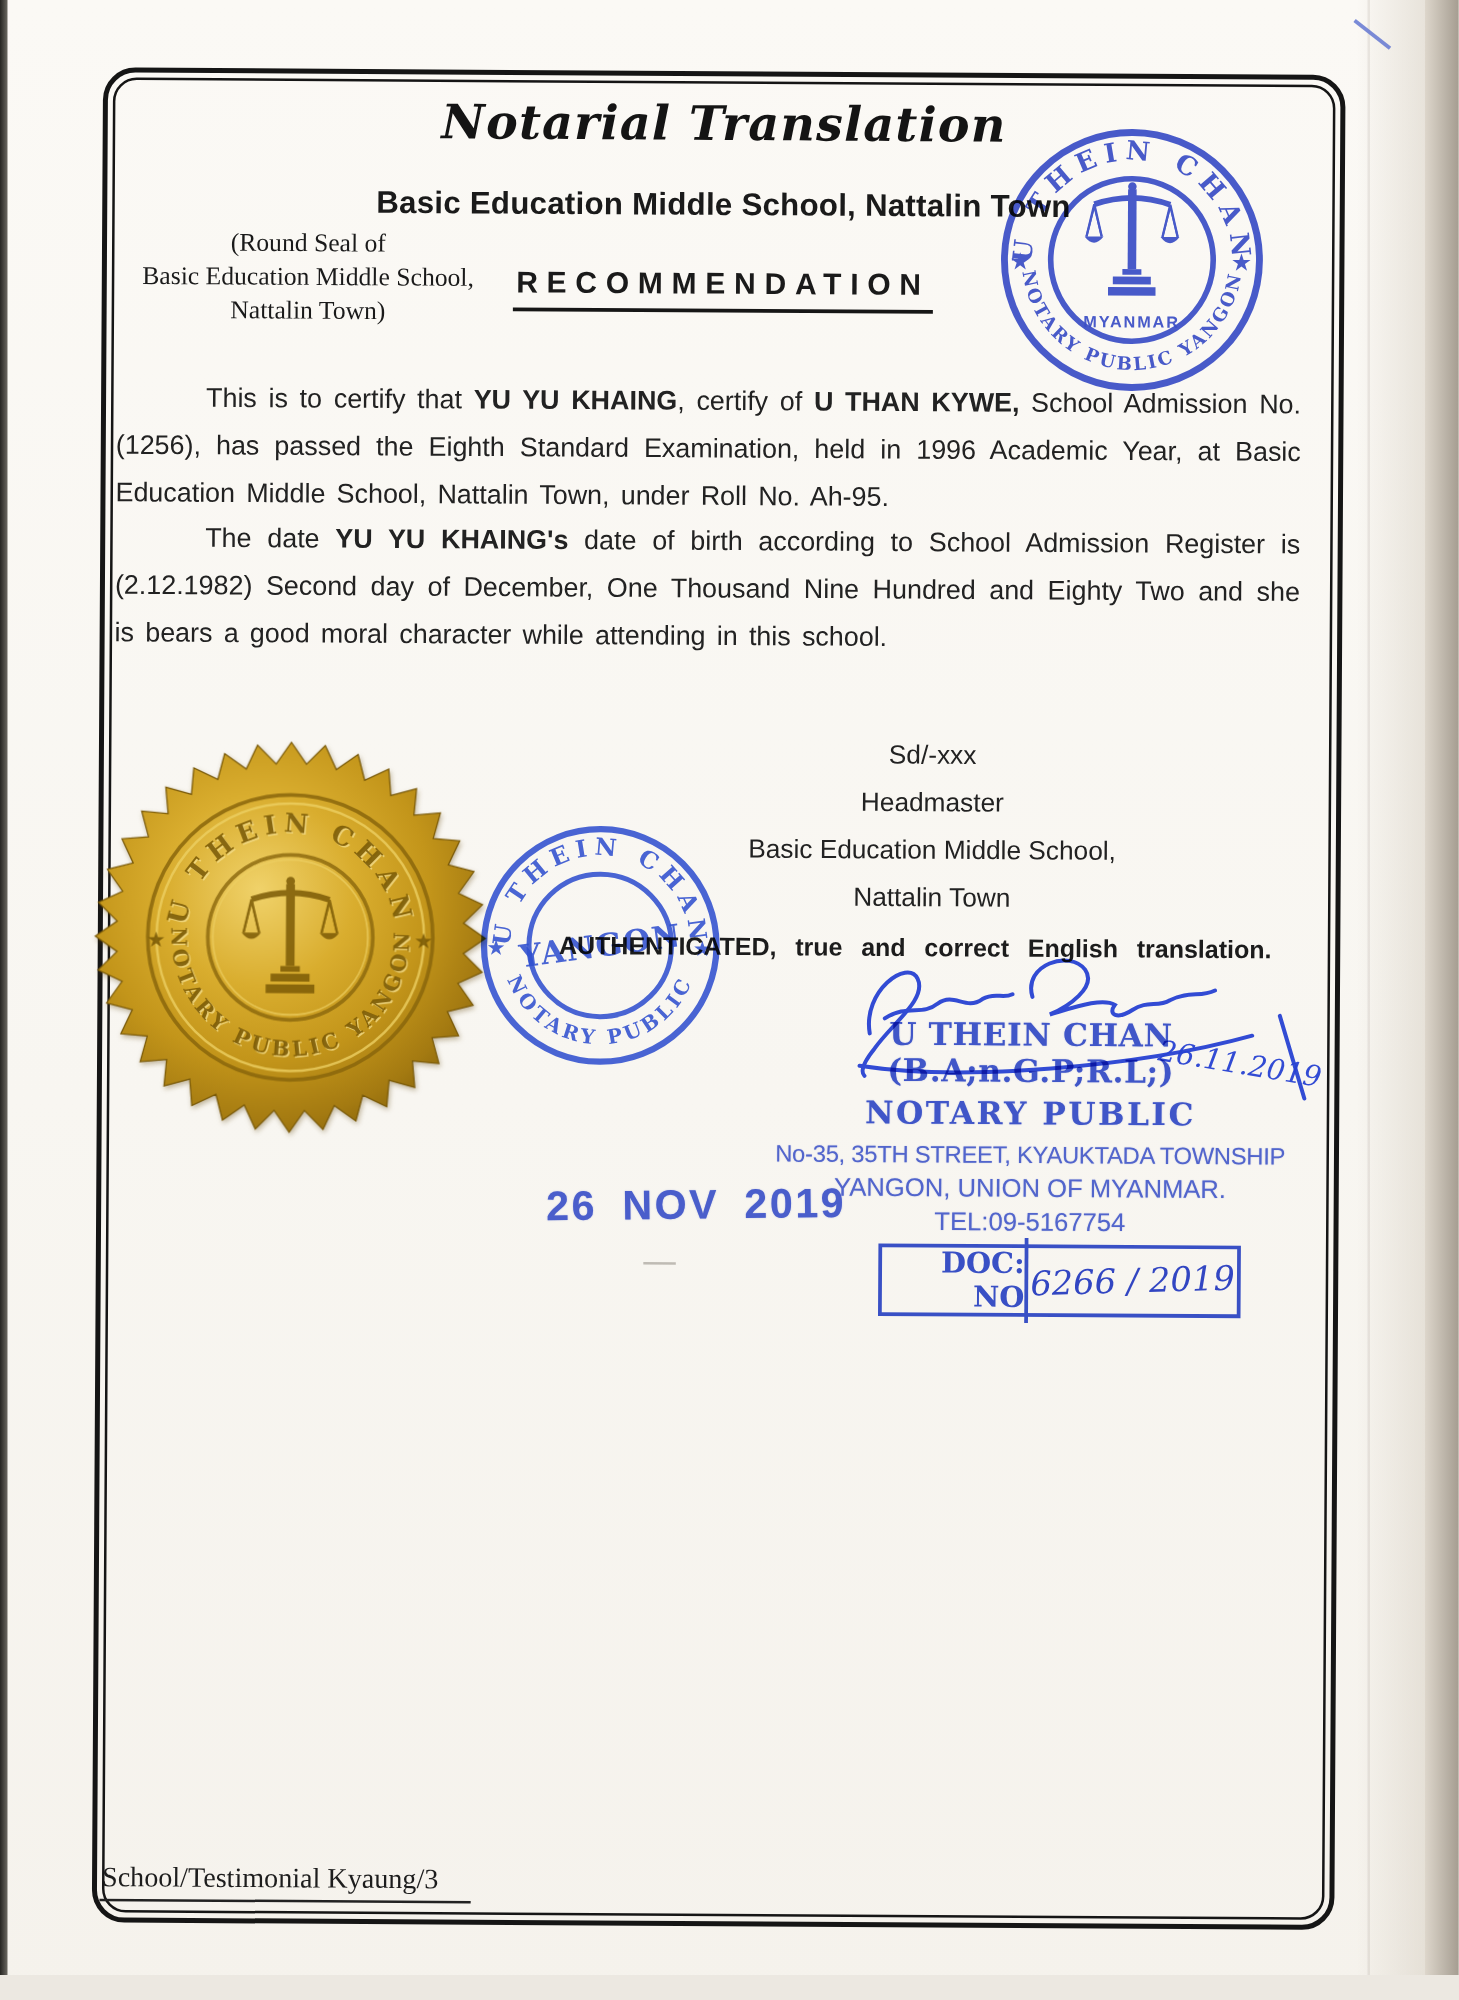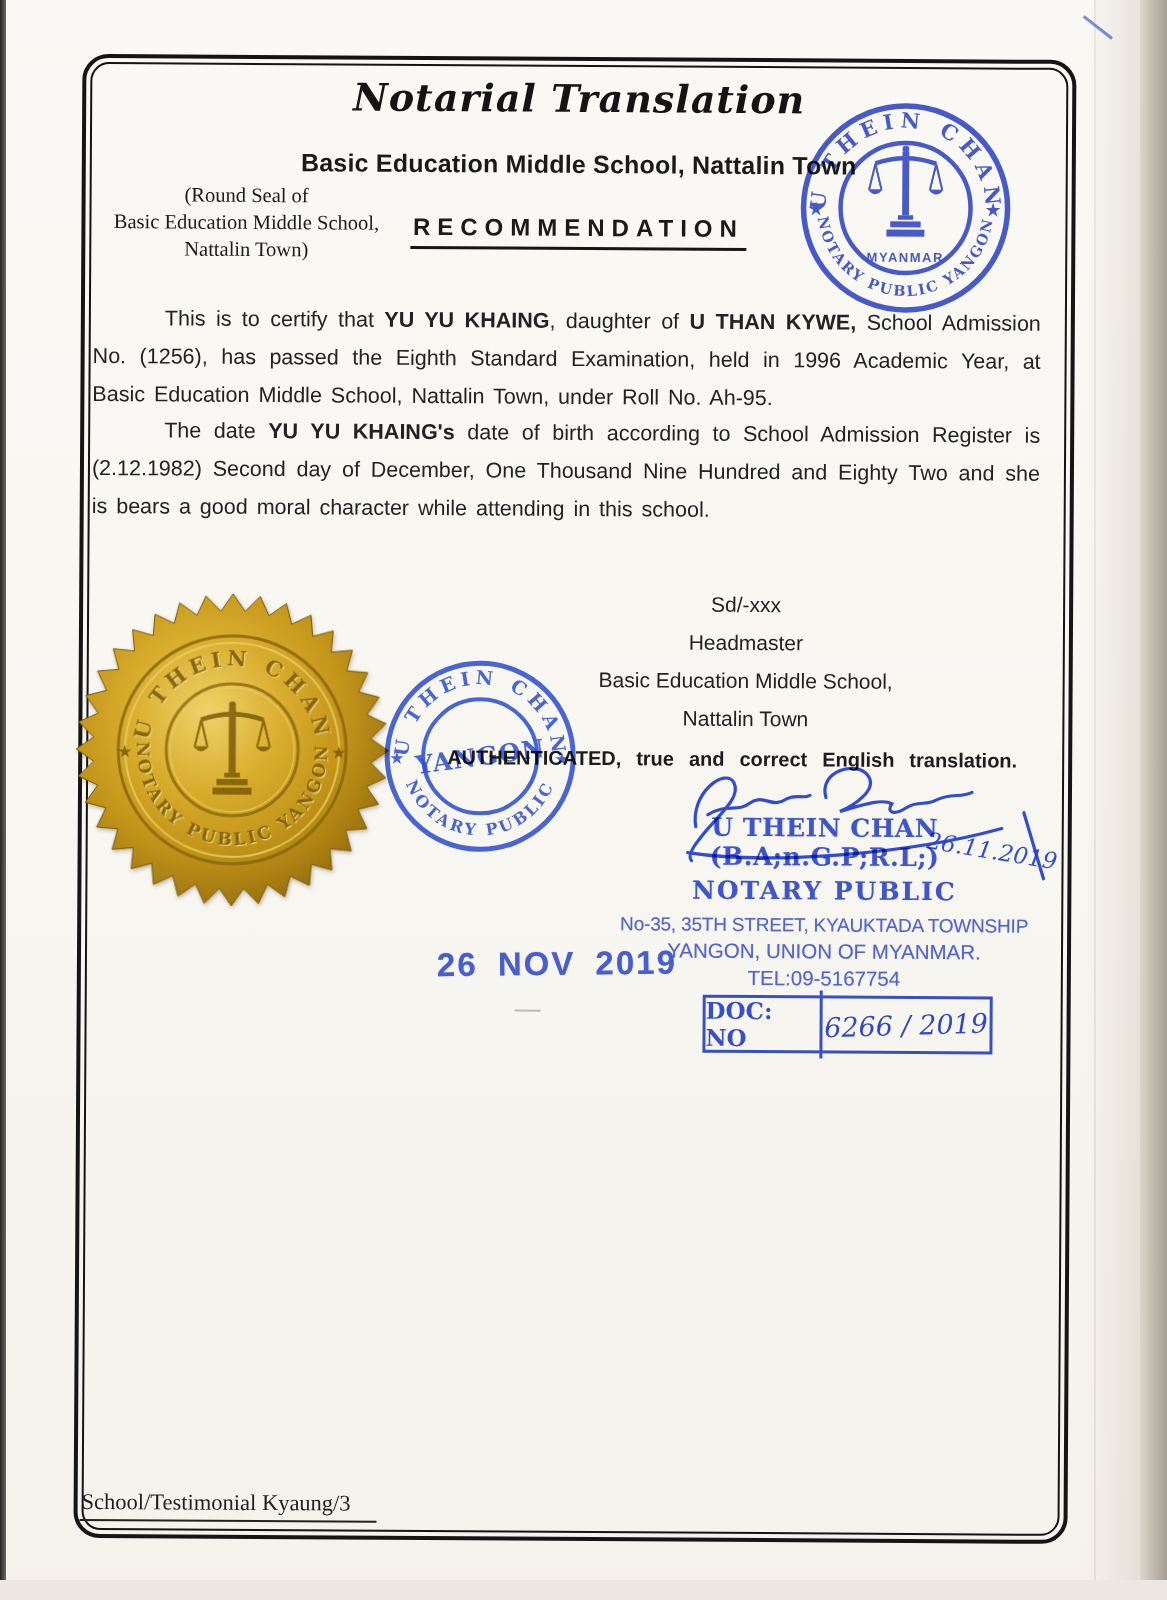--- a/index.html
+++ b/index.html
@@ -57,21 +57,21 @@
   .notary-addr2{font-size:20.5px;margin-top:3px;opacity:.9;}
   .notary-tel{font-size:20.5px;margin-top:3px;opacity:.9;}
 
   .date-stamp{position:absolute;left:438px;top:945px;font-weight:bold;font-size:33px;
          letter-spacing:2px;word-spacing:9px;color:#3a50c8;transform:rotate(-1deg);
          mix-blend-mode:multiply;text-shadow:0 0 1px rgba(58,80,200,.5);opacity:.92;}
 
   .doc-box{position:absolute;left:704px;top:994px;width:284px;height:52px;
          border:3.5px solid #3950c5;display:flex;align-items:center;color:#3950c5;
          mix-blend-mode:multiply;background:rgba(255,255,255,0);}
-  .doc-label{width:114px;text-align:left;font-family:"DejaVu Serif",serif;font-weight:bold;
+  .doc-label{width:114px;text-align:right;font-family:"DejaVu Serif",serif;font-weight:bold;
          font-size:23px;border-right:3.5px solid #3950c5;padding:7px 0;}
   .doc-value{flex:1;text-align:center;font-family:"DejaVu Serif",serif;font-style:italic;
          font-size:27px;transform:rotate(-2deg);color:#3246c2;}
 
   .stamp{position:absolute;mix-blend-mode:multiply;}
   .gold-seal{position:absolute;left:73px;top:593px;filter:drop-shadow(1px 2px 2px rgba(90,60,0,.35));}
 
   .footer-note{position:absolute;left:84px;top:1492px;font-family:"Liberation Serif",serif;
          font-size:22.5px;color:#1d1d1d;border-bottom:2.5px solid #222;padding:0 26px 4px 2px;}
 
@@ -101,21 +101,21 @@
     <div class="seal-note">
       <div>(Round Seal of</div>
       <div>Basic Education Middle School,</div>
       <div>Nattalin Town)</div>
     </div>
 
     <div class="center-band rec-wrap">
       <span class="rec">RECOMMENDATION</span>
     </div>
 
-    <p class="bodytext p1"><span class="ind"></span><span>This is to certify that </span><b>YU YU KHAING</b><span>, daughter of </span><b>U THAN KYWE,</b><span> School Admission No. (1256), has passed the Eighth Standard Examination, held in 1996 Academic Year, at Basic Education Middle School, Nattalin Town, under Roll No. Ah-95.</span></p>
+    <p class="bodytext p1"><span class="ind"></span><span>This is to certify that </span><b>YU YU KHAING</b><span>, certify of </span><b>U THAN KYWE,</b><span> School Admission No. (1256), has passed the Eighth Standard Examination, held in 1996 Academic Year, at Basic Education Middle School, Nattalin Town, under Roll No. Ah-95.</span></p>
 
     <p class="bodytext p2"><span class="ind"></span><span>The date </span><b>YU YU KHAING's</b><span> date of birth according to School Admission Register is (2.12.1982) Second day of December, One Thousand Nine Hundred and Eighty Two and she is bears a good moral character while attending in this school.</span></p>
 
     <div class="sig-block">
       <div>Sd/-xxx</div>
       <div>Headmaster</div>
       <div>Basic Education Middle School,</div>
       <div>Nattalin Town</div>
     </div>
 

